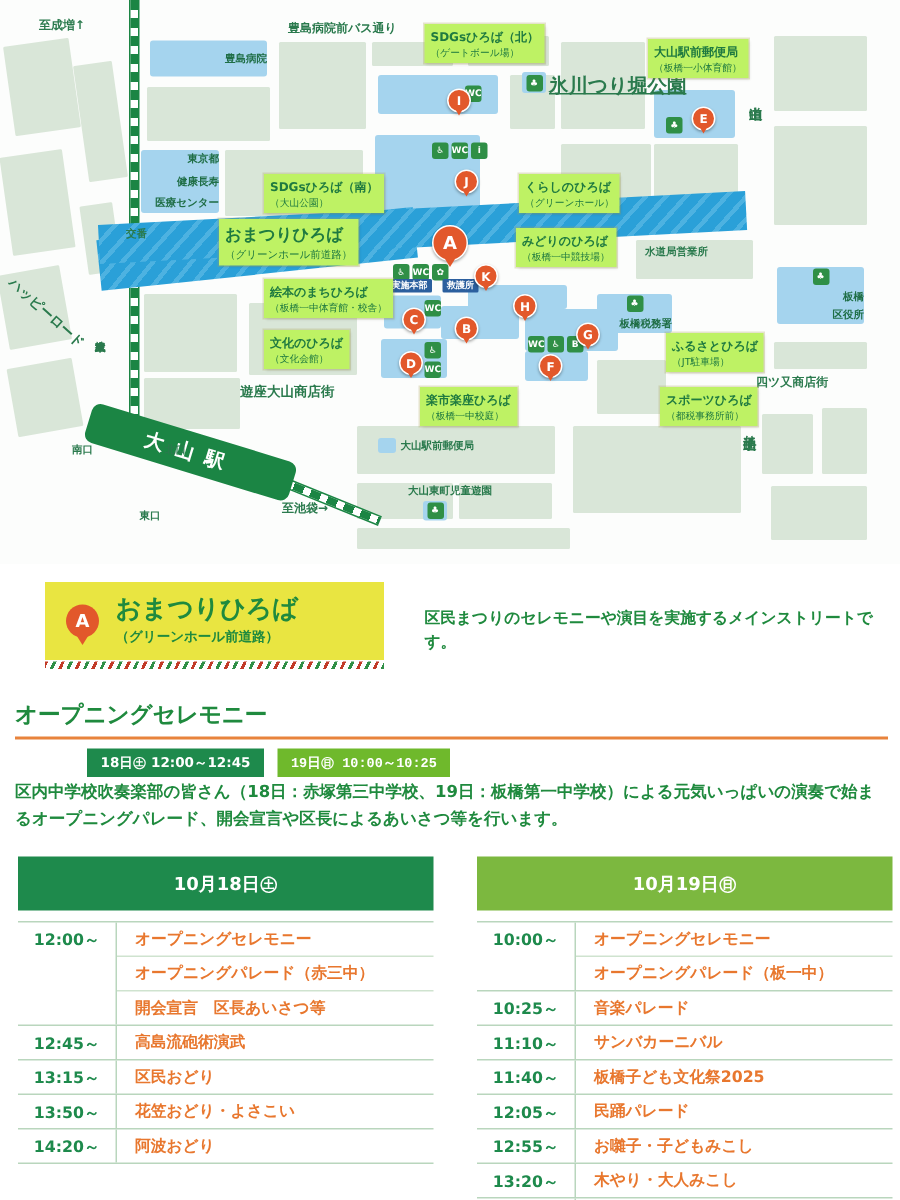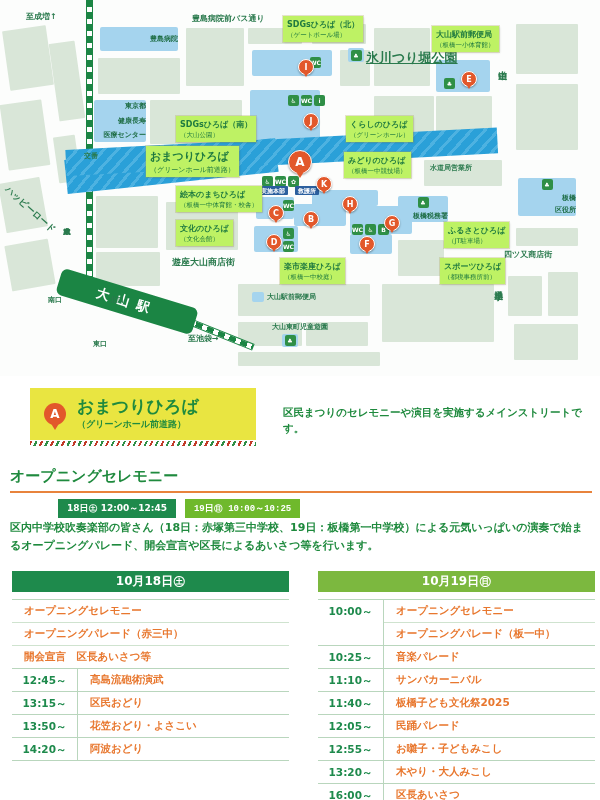--- a/index.html
+++ b/index.html
@@ -62,21 +62,21 @@
   .heading-rule{position:absolute;left:10px;top:491px;width:582px;height:2px;background:#e8833c;}
   .badges{position:absolute;left:10px;top:499px;display:flex;gap:9px;padding-left:48px;}
   .badge{color:#fff;font-weight:bold;font-size:9px;padding:3px 9px;}
   .badge.dark{background:#1e8a4c;}
   .badge.light{background:#6fb92c;font-family:Liberation Mono, monospace;}
   .opening-desc{position:absolute;left:10px;top:519px;width:582px;font-size:11px;font-weight:600;
         color:#1f8a3e;line-height:1.65;}
 
   
   .sched{position:absolute;top:571px;width:277px;}
-  .sched-header{height:21px;display:flex;align-items:center;justify-content:center;color:#fff;
+  .sched-header{height:36px;display:flex;align-items:center;justify-content:center;color:#fff;
         font-weight:bold;font-size:12px;}
   .sched-header.dark{background:#1e8a4c;}
   .sched-header.light{background:#7cb83f;}
   .sched-body{margin-top:7px;border-bottom:1px solid #b9d6bd;}
   .group{display:flex;border-top:1px solid #b9d6bd;}
   .gtime{flex:0 0 66px;width:66px;text-align:center;color:#1e8a4c;font-weight:bold;font-size:10.5px;
         padding-top:5px;border-right:1px solid #b9d6bd;box-sizing:border-box;}
   .gitems{flex:1;}
   .gitem{padding:4px 4px 4px 12px;color:#e8772e;font-weight:bold;font-size:10.5px;}
   .gitem + .gitem{border-top:1px solid #cfe3cf;}
@@ -172,21 +172,21 @@
       <span class="chip" style="left: 365px; top: 224px;">♿</span>
       <span class="chip" style="left: 378px; top: 224px;">B</span>
       <span class="chip" style="left: 444px; top: 78px;">♣</span>
       <span class="maptext" style="left: 26px; top: 12px; font-size: 8px;">至成増↑</span>
       <span class="maptext" style="left: 192px; top: 14px; font-size: 8px;">豊島病院前バス通り</span>
       <span class="maptext v" style="left: 497px; top: 64px; font-size: 9px;">中山道</span>
       <span class="maptext" style="left: 366px; top: 50px; font-size: 13px; text-decoration: underline;">氷川つり堀公園</span>
       <span class="maptext" style="left: 430px; top: 164px; font-size: 7px;">水道局営業所</span>
       <span class="maptext" style="left: 504px; top: 250px; font-size: 8px;">四ツ又商店街</span>
       <span class="maptext v" style="left: 493px; top: 284px; font-size: 9px;">山手通り</span>
-      <span class="maptext" style="left: 160px; top: 257px; font-size: 9px; padding-left: 12px;">遊座大山商店街</span>
+      <span class="maptext" style="left: 160px; top: 257px; font-size: 9px;">遊座大山商店街</span>
       <span class="maptext" style="left: 84px; top: 152px; font-size: 7px;">交番</span>
       <span class="maptext" style="left: 10px; top: 184px; font-size: 9px; transform: rotate(42deg); transform-origin: left top;">ハッピーロード</span>
       <span class="maptext v" style="left: 62px; top: 222px; font-size: 7px;">東武東上線</span>
       <span class="maptext" style="left: 48px; top: 296px; font-size: 7px;">南口</span>
       <span class="maptext" style="left: 110px; top: 296px; font-size: 7px;">北口</span>
       <span class="maptext" style="left: 93px; top: 340px; font-size: 7px;">東口</span>
       <span class="maptext" style="left: 188px; top: 334px; font-size: 8px;">至池袋→</span>
       <span class="maptext" style="left: 267px; top: 293px; font-size: 7px;">大山駅前郵便局</span>
       <span class="maptext" style="left: 272px; top: 323px; font-size: 7px;">大山東町児童遊園</span>
       <span class="maptext navy-badge" style="left: 258px; top: 186px; font-size: 6px;">実施本部</span>
@@ -266,20 +266,21 @@
     <span class="badge dark">18日㊏ 12:00～12:45</span>
     <span class="badge light">19日㊐ 10:00～10:25</span>
   </div>
   <div class="opening-desc">区内中学校吹奏楽部の皆さん（18日：赤塚第三中学校、19日：板橋第一中学校）による元気いっぱいの演奏で始まるオープニングパレード、開会宣言や区長によるあいさつ等を行います。</div>
 
   <div id="tables">
       <div class="sched" style="left: 12px; width: 277px;">
         <div class="sched-header dark">10月18日㊏</div>
         <div class="sched-body">
           <div class="group">
+            <div class="gtime">12:00～</div>
             <div class="gitems">
               <div class="gitem">オープニングセレモニー</div>
               <div class="gitem">オープニングパレード（赤三中）</div>
               <div class="gitem">開会宣言　区長あいさつ等</div>
             </div>
           </div>
           <div class="group">
             <div class="gtime">12:45～</div>
             <div class="gitems">
               <div class="gitem">高島流砲術演武</div>

